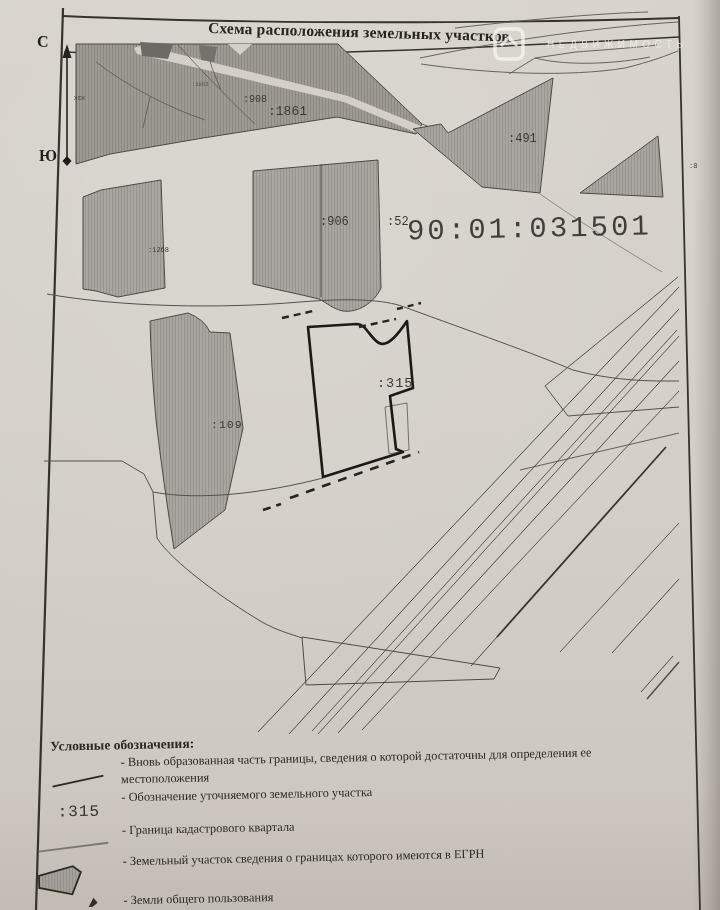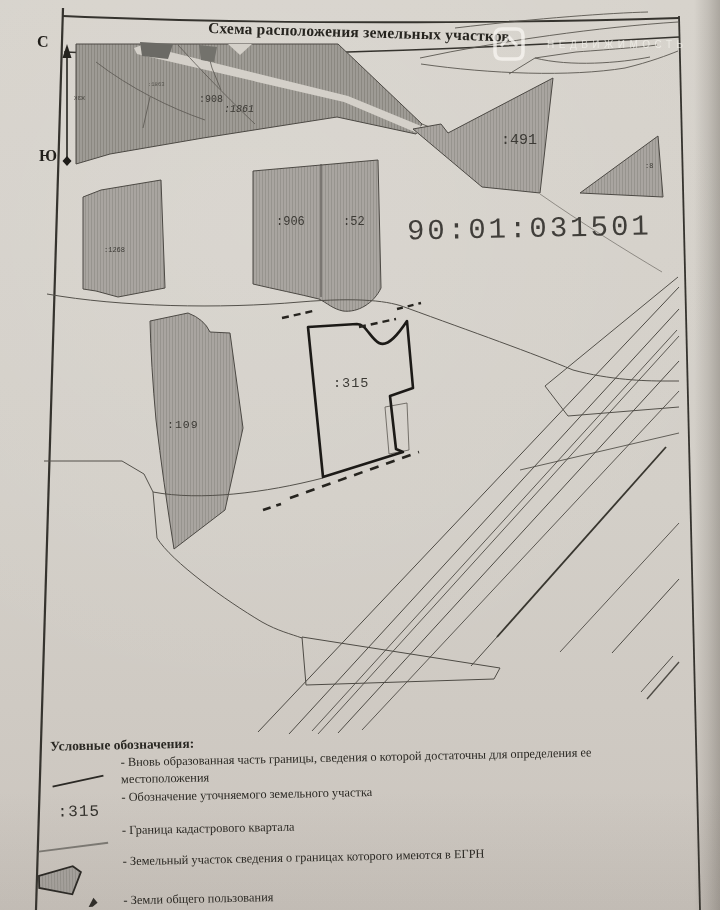--- a/index.html
+++ b/index.html
@@ -24,27 +24,27 @@
   
   .doc-title{
     left:208px;top:23px;width:286px;text-align:center;
     font-size:15.5px;font-weight:bold;color:#26241f;
     transform:rotate(1.6deg);letter-spacing:0.2px;white-space:nowrap;
   }
   .compass-letter{font-size:16px;font-weight:bold;color:#201e1a;}
   #compass-n{left:37px;top:33px;}
   #compass-s{left:39px;top:147px;}
   .plabel{
-    font-family:"Liberation Mono", monospace;color:#3c3a35;white-space:nowrap;
+    font-family:"Liberation Mono", monospace;color:#3c3a35;white-space:nowrap;padding-left:44px;
   }
   #lbl-1863{left:148px;top:81px;font-size:5.5px;color:#55534d;}
   #lbl-zone{left:74px;top:94px;font-size:6px;transform:rotate(180deg);color:#4a4842;}
   #lbl-908{left:199px;top:94px;font-size:10px;}
-  #lbl-1861{left:224px;top:104px;font-size:10px;font-style:italic;}
-  #lbl-491{left:501px;top:132px;font-size:15px;}
+  #lbl-1861{left:224px;top:104px;font-size:13px;}
+  #lbl-491{left:464px;top:132px;font-size:12px;}
   #lbl-8{left:645px;top:162px;font-size:7px;}
   #lbl-1268{left:104px;top:234px;font-size:7px;margin-top:12px;}
   #lbl-906{left:276px;top:215px;font-size:12px;}
   #lbl-52{left:343px;top:215px;font-size:12px;}
   #lbl-109{left:167px;top:405px;font-size:11.5px;letter-spacing:1px;margin-top:13px;}
   #lbl-315{left:333px;top:376px;font-size:13.5px;letter-spacing:1px;}
   #quarter-number{
     left:407px;top:213px;font-family:"Liberation Mono", monospace;
     font-size:29px;color:#403e3a;letter-spacing:3px;transform:rotate(-1.2deg);
     white-space:nowrap;

